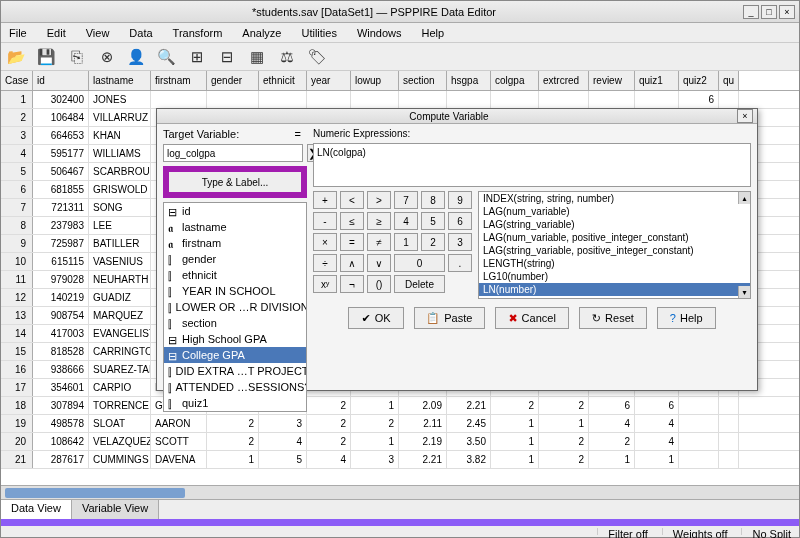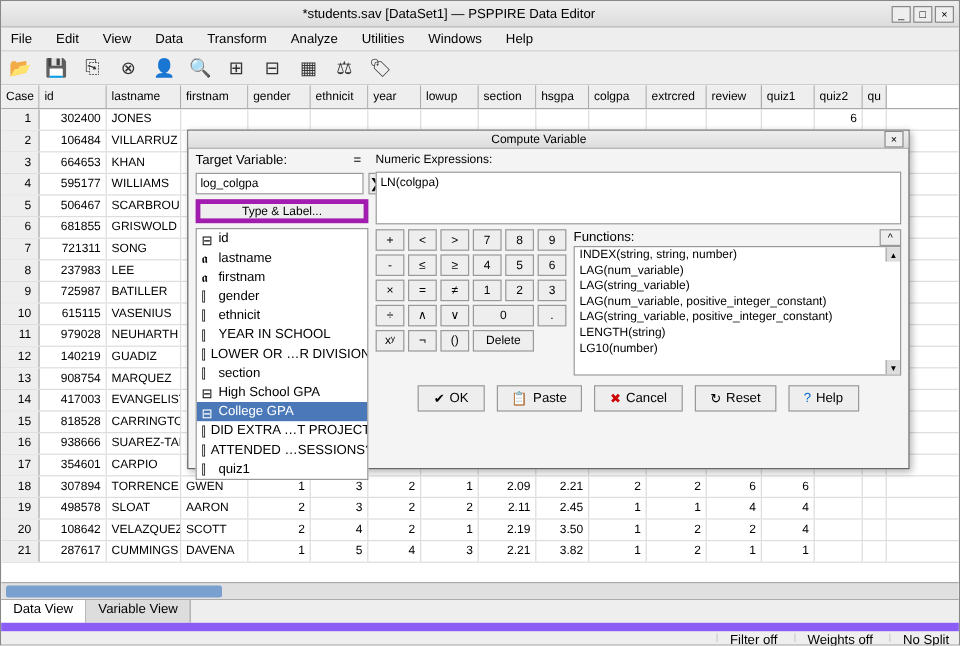--- a/index.html
+++ b/index.html
@@ -30,21 +30,21 @@
 .statusbar span { border-left: 1px solid #ccc; padding-left: 10px; }
 
 .dialog { position: absolute; left: 156px; top: 108px; width: 602px; height: 283px; background: #f4f4f4; border: 1px solid #666; box-shadow: 2px 2px 6px rgba(0,0,0,0.3); display: flex; flex-direction: column; }
 .dlg-titlebar { height: 18px; background: linear-gradient(#eee,#ddd); border-bottom: 1px solid #aaa; display: flex; align-items: center; padding: 0 4px; }
 .dlg-titlebar .title { flex:1; text-align: center; font-size: 10px; }
 .dlg-body { flex:1; padding: 4px 6px 2px 6px; display: flex; flex-direction: column; gap: 4px; }
 .dlg-top { display: flex; gap: 6px; }
 .dlg-left-col { width: 144px; display: flex; flex-direction: column; gap: 4px; }
 .dlg-left-col .lbl { font-size: 10px; display:flex; justify-content:space-between; padding-right:6px;}
 .dlg-left-col input { height: 18px; border: 1px solid #999; padding: 0 3px; font-size: 10px; background:#fff; }
-.dlg-left-col button { height: 20px; border: 4px solid #a21caf; background: #eee; font-size: 10px; }
+.dlg-left-col button { height: 32px; border: 6px solid #a21caf; background: #eee; font-size: 10px; }
 .varlist { flex:1; border: 1px solid #999; background: #fff; overflow:hidden; }
 .varlist .item { padding: 2px 4px; font-size: 10px; display:flex; align-items:center; gap:4px; white-space:nowrap; }
 .varlist .item.selected { background: #4a78b8; color: #fff; }
 .vicon { width:10px; height:10px; display:inline-block; }
 .dlg-right-col { flex:1; display:flex; flex-direction:column; gap:4px; }
 .expr-label { font-size: 10px; }
 .expr-box { height: 44px; border: 1px solid #999; background:#fff; padding: 3px; font-size: 10px; }
 .keypad-row { display:flex; gap:6px; align-items:flex-start; }
 .keypad { display:grid; grid-template-columns: repeat(6, 24px); gap:3px; }
 .keypad button { width:24px; height:18px; border:1px solid #999; background:#eee; font-size:10px; padding:0; }
@@ -612,33 +612,30 @@
               <button>∧</button>
               <button>∨</button>
               <button class="wide">0</button>
               <button>.</button>
               <button>xʸ</button>
               <button>¬</button>
               <button>()</button>
               <button class="wide">Delete</button>
             </div>
           <div class="funcs">
-            <div class="flabel">
-                <span>Functions:</span>
-                <button>^</button>
-              </div>
             <div class="funclist" id="funclist">
               <div class="vscroll-up">▴</div>
               <div class="item">INDEX(string, string, number)</div>
                 <div class="item">LAG(num_variable)</div>
                 <div class="item">LAG(string_variable)</div>
                 <div class="item">LAG(num_variable, positive_integer_constant)</div>
                 <div class="item">LAG(string_variable, positive_integer_constant)</div>
                 <div class="item">LENGTH(string)</div>
                 <div class="item">LG10(number)</div>
+                <div class="item selected">LN(number)</div>
                 <div class="vscroll-down">▾</div>
             </div>
           </div>
         </div>
         <div class="dlg-buttons">
           <button>
               <span>✔</span>
               <span>OK</span>
             </button>
           <button>

